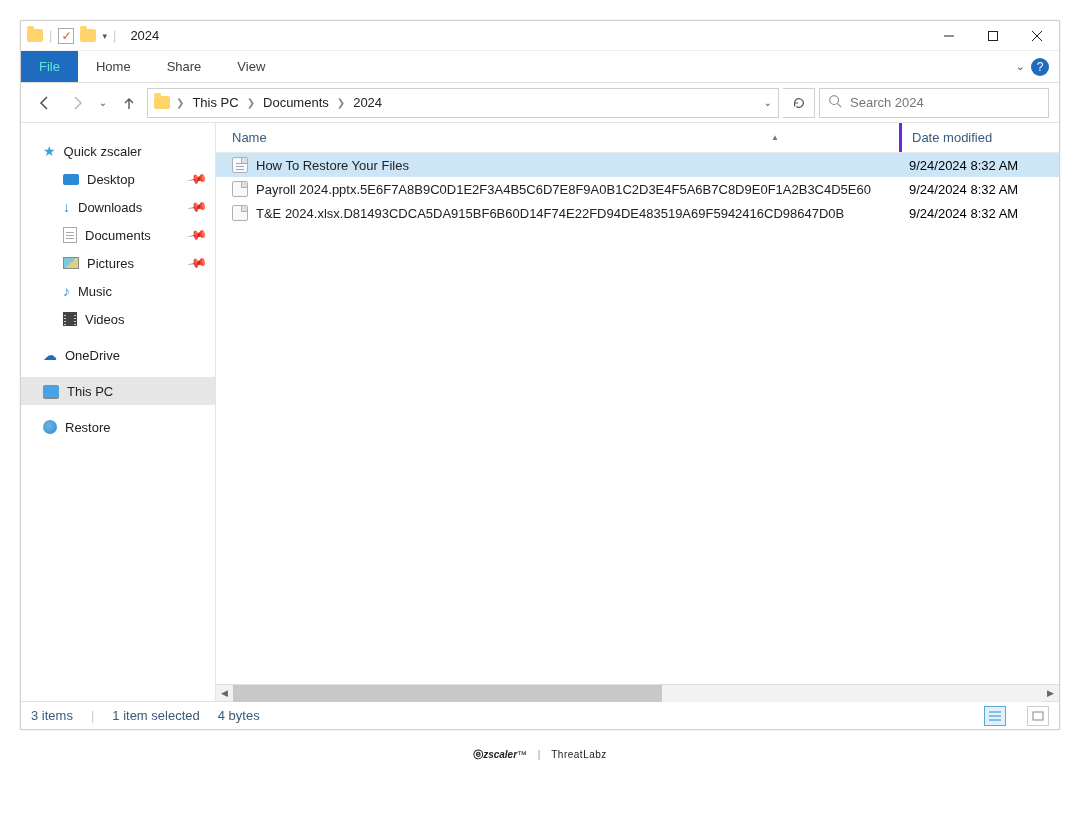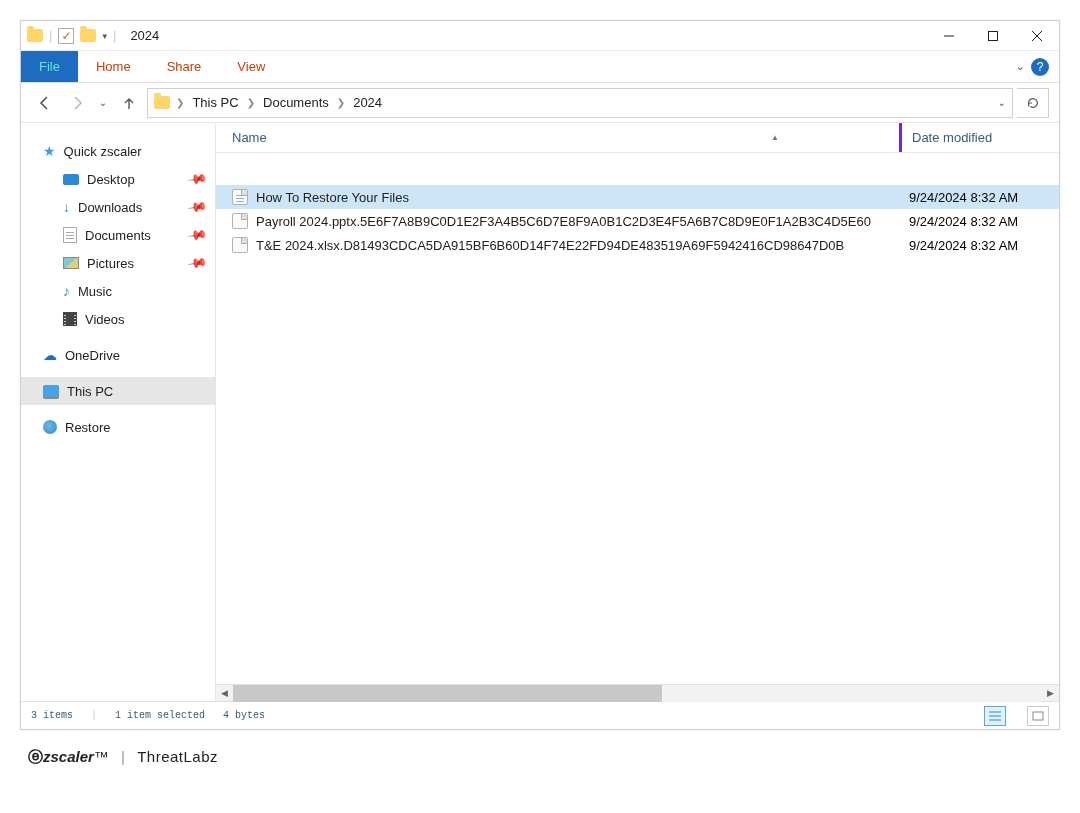--- a/index.html
+++ b/index.html
@@ -38,21 +38,21 @@
   .ribbon {
     height: 32px;
     display: flex;
     align-items: stretch;
     border-bottom: 1px solid #e0e0e0;
   }
   .ribbon-tab {
     padding: 0 18px;
     display: flex;
     align-items: center;
-    color: #c2410c;
+    color: #404040;
   }
   .ribbon-tab.file {
     background: #1f6bbf;
     color: #5eead4;
   }
   .ribbon-spacer { flex: 1; }
   .ribbon-right { display: flex; align-items: center; padding-right: 10px; gap: 6px; }
   .help-badge {
     width: 18px; height: 18px; border-radius: 50%;
     background: #1f6bbf; color: #fff; font-size: 12px;
@@ -154,22 +154,21 @@
   .scroll-thumb { position:absolute; left:0; top:0; height:17px; width:53%; background:#c8c8c8;}
   
   .statusbar {
     height: 28px;
     border-top: 1px solid #e0e0e0;
     display: flex;
     align-items: center;
     padding: 0 10px;
     gap: 18px;
     color: #3a5a7a;
-    font-size: 10px;
-    font-family: Liberation Mono, monospace;
+    font-size: 13px;
   }
   .status-sep { color:#ccc; }
   .statusbar-spacer { flex:1; }
   .view-btn { width:22px; height:20px; border:1px solid #5aa7d6; display:inline-flex; align-items:center; justify-content:center; margin-left:3px; }
   .view-btn.active { background:#dff1fb; }
   
   .ico-folder { width:16px; height:13px; background:#ffd46a; border-radius:2px; position:relative; }
   .ico-folder::before{ content:""; position:absolute; top:-3px; left:0; width:7px; height:3px; background:#ffd46a; border-radius:2px 2px 0 0;}
   .ico-star { color:#3fa0e0; font-size:14px;}
   .ico-desktop { width:16px; height:11px; background:#2b8ad8; border-radius:2px;}
@@ -178,21 +177,21 @@
   .ico-doc::after{content:"";position:absolute;left:2px;right:2px;top:4px;height:1px;background:#aaa;box-shadow:0 3px 0 #aaa,0 6px 0 #aaa;}
   .ico-pic { width:16px; height:12px; border:1px solid #888; background:linear-gradient(135deg,#7fc9d6 50%,#e0d080 50%);}
   .ico-music { color:#2b8ad8; font-size:14px;}
   .ico-video { width:14px; height:14px; background:#444; position:relative;}
   .ico-video::before{content:"";position:absolute;left:1px;top:1px;bottom:1px;width:2px;background:repeating-linear-gradient(#444 0,#444 2px,#ccc 2px,#ccc 3px);}
   .ico-video::after{content:"";position:absolute;right:1px;top:1px;bottom:1px;width:2px;background:repeating-linear-gradient(#444 0,#444 2px,#ccc 2px,#ccc 3px);}
   .ico-cloud { color:#1f6bbf; font-size:14px;}
   .ico-pc { width:16px; height:12px; background:#4aa2e6; border-radius:2px; box-shadow: 0 2px 0 #888;}
   .ico-net { width:14px; height:14px; border-radius:50%; background:radial-gradient(circle at 40% 40%, #6fb7e0, #2b8ad8);}
   
-  .branding { width:1040px; text-align:left; padding:18px 8px; font-size:15px;}
+  .branding { width:1040px; text-align:center; padding:18px 8px; font-size:10px;}
   .branding .z { font-weight:bold; font-style:italic;}
   .branding .sep { color:#999; margin: 0 8px;}
   .branding .tl { letter-spacing:0.5px;}
 </style>
 </head>
 <body>
 
 <div class="window">
 
   <div class="titlebar">
@@ -265,20 +264,29 @@
       <span class="addr-seg">2024</span>
       <span style="flex:1"></span>
       <span style="font-size:10px;color:#555;">⌄</span>
     </div>
     <div class="refresh-btn">
       <svg width="14" height="14" viewBox="0 0 16 16">
           <path d="M3 8 a5 5 0 1 1 2 4" fill="none" stroke="#555" stroke-width="1.4"></path>
           <path d="M3 12 L3 8 L7 8" fill="none" stroke="#555" stroke-width="1.4"></path>
         </svg>
     </div>
+    <div class="searchbox">
+      <span>
+        <svg width="14" height="14" viewBox="0 0 16 16">
+            <circle cx="7" cy="7" r="5" fill="none" stroke="#888" stroke-width="1.3"></circle>
+            <line x1="11" y1="11" x2="15" y2="15" stroke="#888" stroke-width="1.3"></line>
+          </svg>
+      </span>
+      <input type="text" placeholder="Search 2024" style="">
+    </div>
   </div>
 
   <div class="body">
 
     <div class="sidebar">
       <div class="tree-item">
         <span class="ico-star">★</span>
         <span>Quick zscaler</span>
       </div>
       <div class="tree-item child">
@@ -326,21 +334,21 @@
     <div class="content">
       <div class="columns">
         <div class="col-name">
           <span>Name</span>
           <span class="sort-up">▲</span>
         </div>
         <div class="col-date">
           <span>Date modified</span>
         </div>
       </div>
-      <div id="file-list" style="flex:1;margin-top:32px;">
+      <div id="file-list" style="flex:1;">
           <div class="filerow selected">
             <div class="file-name-cell">
               <span class="file-icon text"></span>
               <span>How To Restore Your Files</span>
             </div>
             <div class="file-date-cell">9/24/2024 8:32 AM</div>
           </div>
           <div class="filerow">
             <div class="file-name-cell">
               <span class="file-icon"></span>

